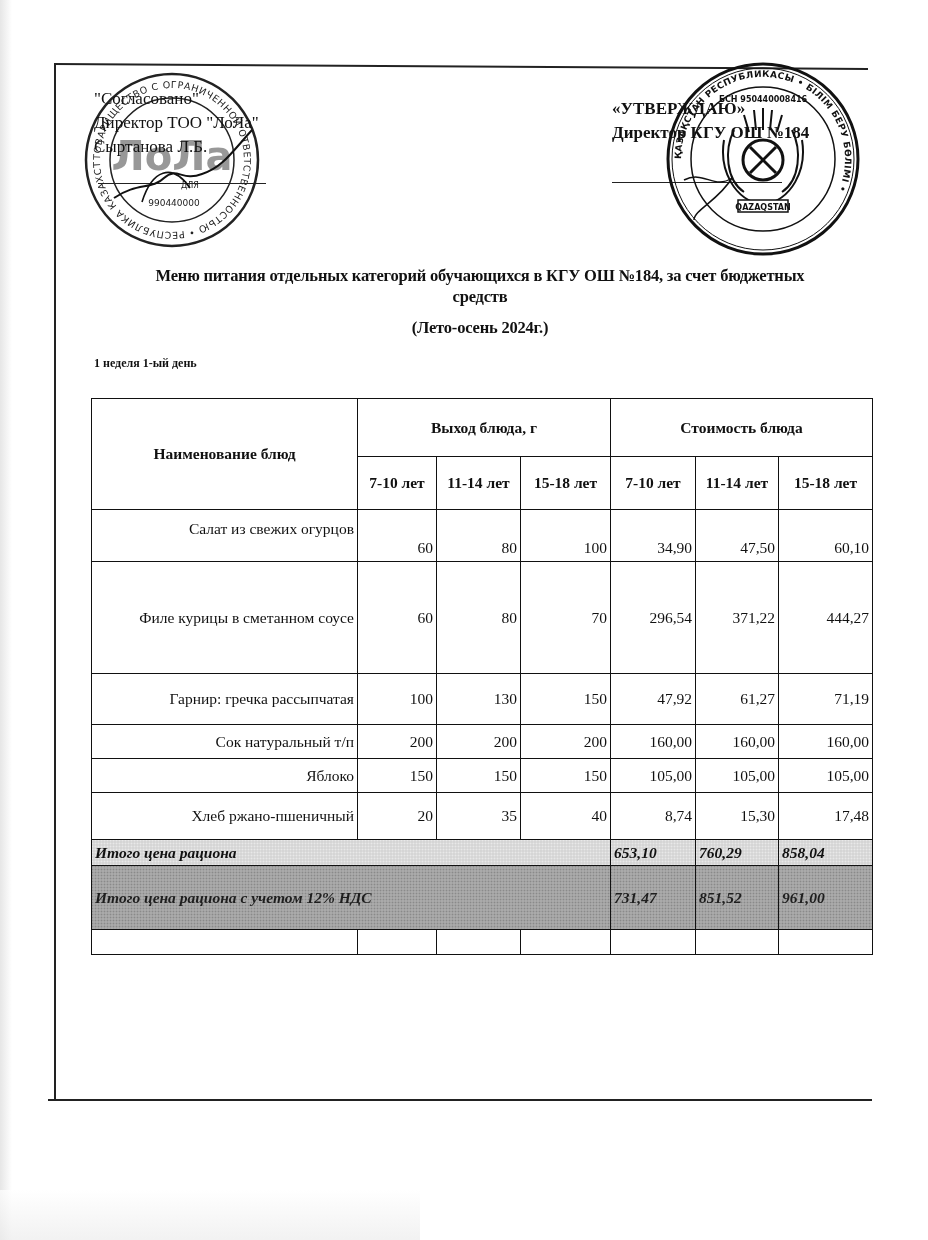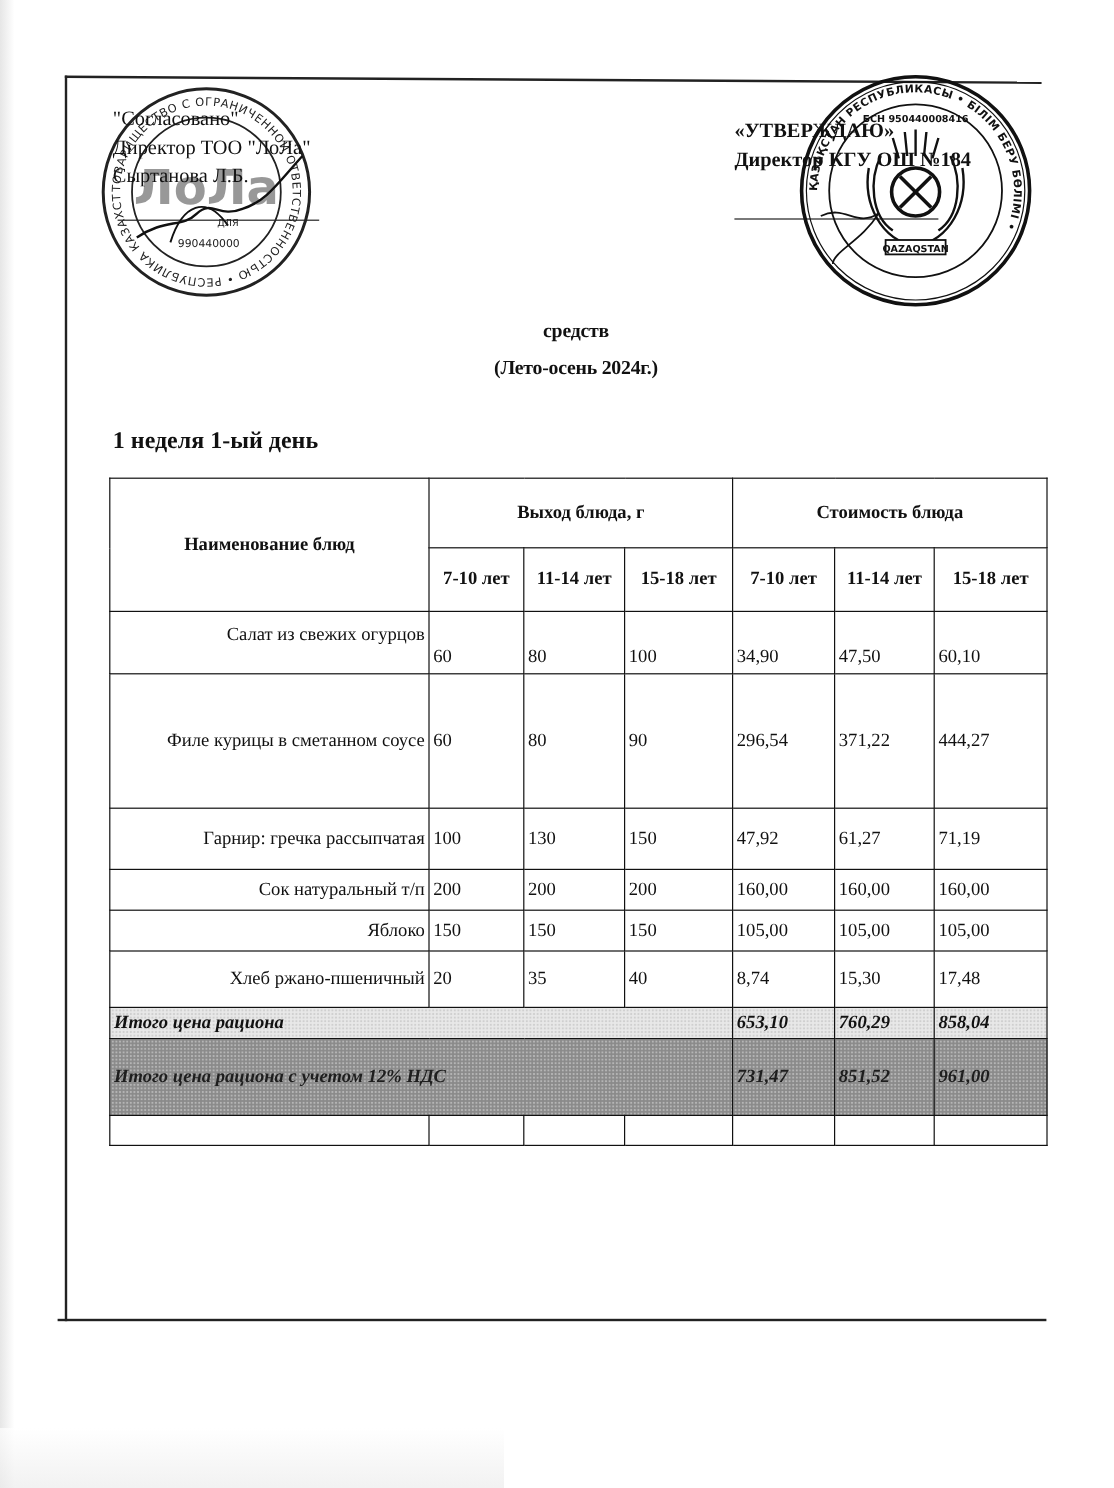--- a/index.html
+++ b/index.html
@@ -30,32 +30,32 @@
 
     .stamp { position: absolute; z-index: 2; }
 
     .doc-title {
       position: absolute; left: 100px; width: 760px; top: 265px;
       text-align: center; font-weight: bold; font-size: 16.5px; line-height: 21px;
       font-family: "Liberation Serif", serif; letter-spacing: -0.2px;
     }
     .doc-subtitle { margin-top: 10px; }
     .day-label {
-      position: absolute; left: 94px; top: 356px; font-weight: bold; font-size: 20px;
+      position: absolute; left: 94px; top: 356px; font-weight: bold; font-size: 12px;
     }
 
     table.menu {
       position: absolute; left: 91px; top: 398px;
       border-collapse: collapse; table-layout: fixed;
       font-size: 15.5px;
     }
     table.menu td, table.menu th { border: 1.5px solid #111; padding: 0 3px; }
     table.menu th { font-weight: bold; text-align: center; font-size: 15.5px; }
     table.menu td.name { text-align: right; margin-left: 39px; }
-    table.menu td.num { text-align: left; }
+    table.menu td.num { text-align: right; }
     .row-bottom td.num { vertical-align: bottom; padding-bottom: 4px; }
     .row-bottom td.name { vertical-align: top; padding-top: 10px; }
     tr.total td {
       font-style: italic; font-weight: bold; text-align: left;
       background-color: #e8e8e8;
       background-image: radial-gradient(#cfcfcf 1px, transparent 1.2px);
       background-size: 3px 3px;
     }
     tr.total-vat td {
       font-style: italic; font-weight: bold; text-align: left;
@@ -123,20 +123,21 @@
   <path d="M20,120 C40,110 50,130 68,118 C55,140 30,150 30,160" fill="none" stroke="#111" stroke-width="1.5"></path>
 </svg>
 
 <div class="approve-block approve-right">
   <div>«УТВЕРЖДАЮ»</div>
   <div>Директор КГУ ОШ №184</div>
 </div>
 <div class="sign-line" style="left:612px; top:182px; width:170px;"></div>
 
 <div class="doc-title">
+  <div>Меню питания отдельных категорий обучающихся в КГУ ОШ №184,  за счет бюджетных</div>
   <div>средств</div>
   <div class="doc-subtitle">(Лето-осень 2024г.)</div>
 </div>
 
 <div class="day-label">1 неделя 1-ый день</div>
 
 <table class="menu">
   <colgroup>
     <col style="width:266px">
       <col style="width:79px">
@@ -168,21 +169,21 @@
       <td class="num">80</td>
       <td class="num">100</td>
       <td class="num">34,90</td>
       <td class="num">47,50</td>
       <td class="num">60,10</td>
     </tr>
     <tr style="height:112px">
       <td class="name">Филе курицы в сметанном соусе</td>
       <td class="num">60</td>
       <td class="num">80</td>
-      <td class="num">90</td>
+      <td class="num">70</td>
       <td class="num">296,54</td>
       <td class="num">371,22</td>
       <td class="num">444,27</td>
     </tr>
     <tr style="height:51px">
       <td class="name">Гарнир: гречка рассыпчатая</td>
       <td class="num">100</td>
       <td class="num">130</td>
       <td class="num">150</td>
       <td class="num">47,92</td>

